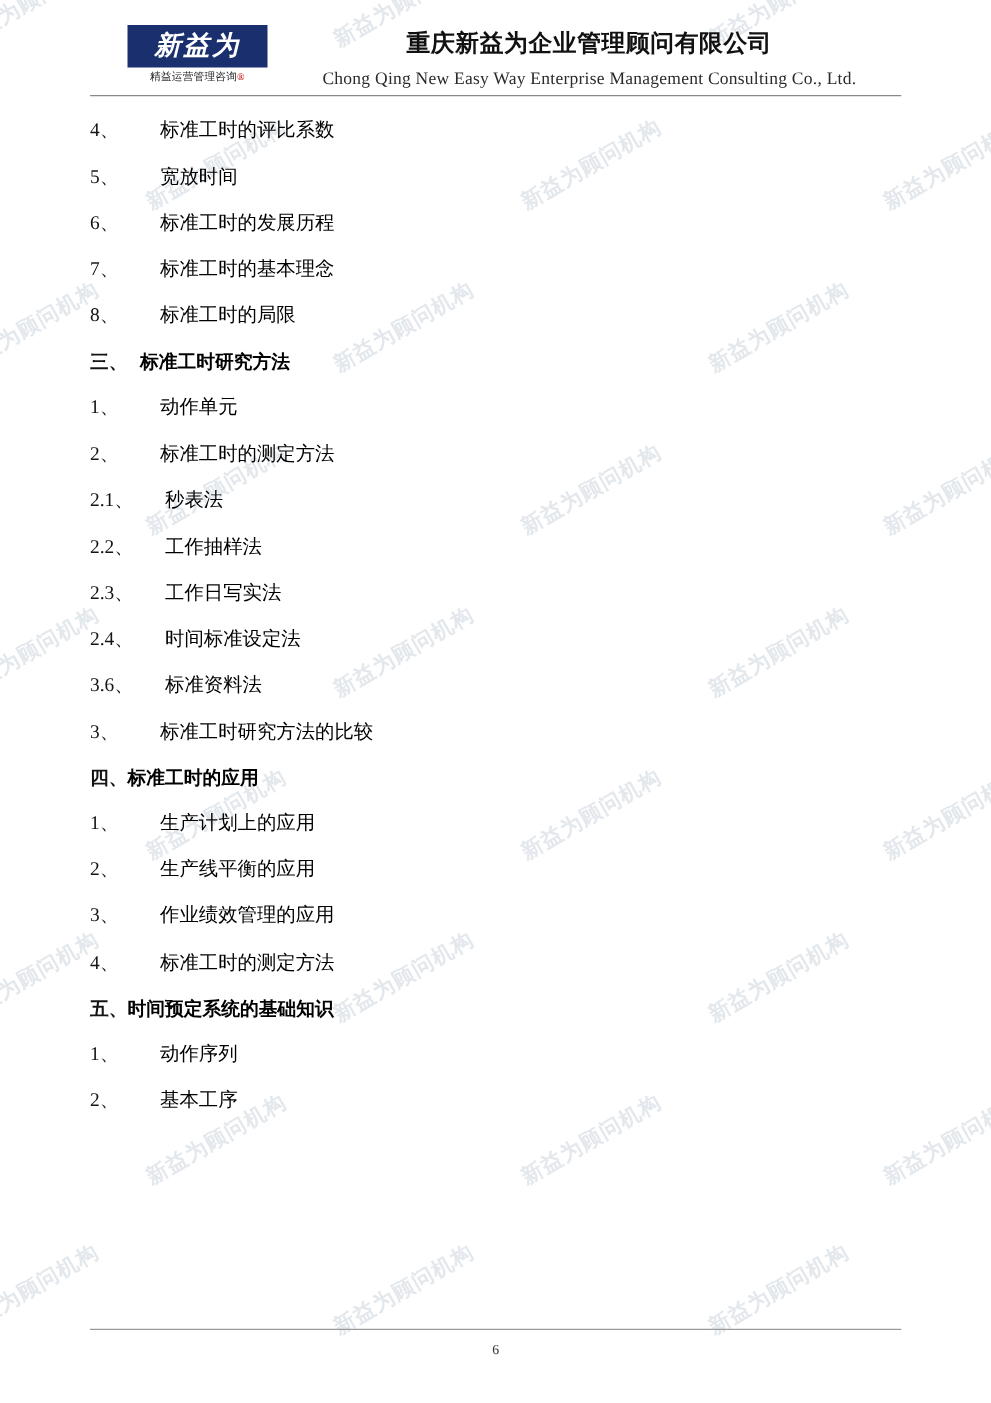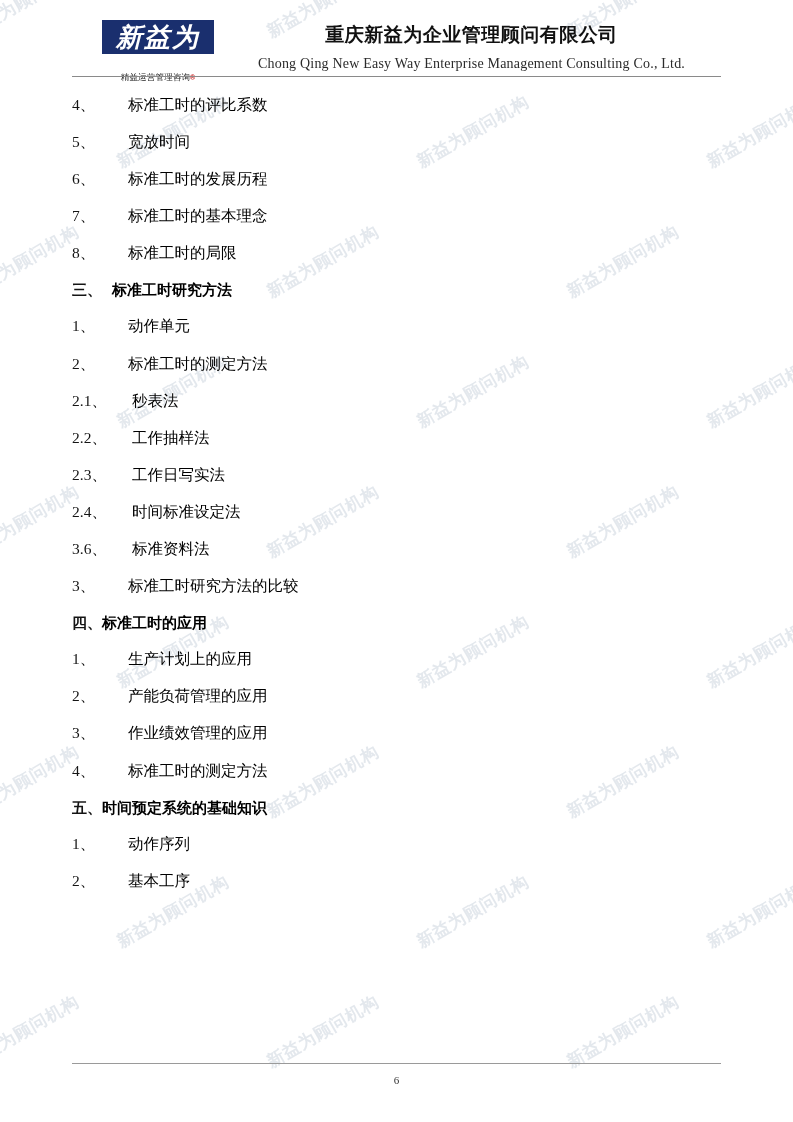--- a/index.html
+++ b/index.html
@@ -54,31 +54,31 @@
     top: 2px;
     width: 112px;
     height: 50px;
   }
   .logo-main {
     width: 112px;
     height: 34px;
     background: #1a2f6e;
     color: #ffffff;
     font-family: "Liberation Sans", "DejaVu Sans", sans-serif;
-    font-size: 26px;
+    font-size: 21px;
     font-weight: bold;
     letter-spacing: 2px;
     text-align: center;
     line-height: 34px;
     font-style: italic;
   }
   .logo-sub {
     width: 112px;
-    margin-top: 18px;
-    font-family: Liberation Mono, monospace;
+    margin-top: 2px;
+    font-family: Liberation Serif, serif;
     font-size: 8.5px;
     color: #222222;
     text-align: center;
     letter-spacing: 0.2px;
     white-space: nowrap;
   }
   .logo-sub .reg {
     color: #c00000;
     font-size: 8px;
   }
@@ -283,21 +283,21 @@
       <div class="toc-row heading joined">
         <span class="toc-num">四、</span>
         <span class="toc-text">标准工时的应用</span>
       </div>
       <div class="toc-row">
         <span class="toc-num">1、</span>
         <span class="toc-text">生产计划上的应用</span>
       </div>
       <div class="toc-row">
         <span class="toc-num">2、</span>
-        <span class="toc-text">产能负荷管理的应用</span>
+        <span class="toc-text">生产线平衡的应用</span>
       </div>
       <div class="toc-row">
         <span class="toc-num">3、</span>
         <span class="toc-text">作业绩效管理的应用</span>
       </div>
       <div class="toc-row">
         <span class="toc-num">4、</span>
         <span class="toc-text">标准工时的测定方法</span>
       </div>
       <div class="toc-row heading joined">

